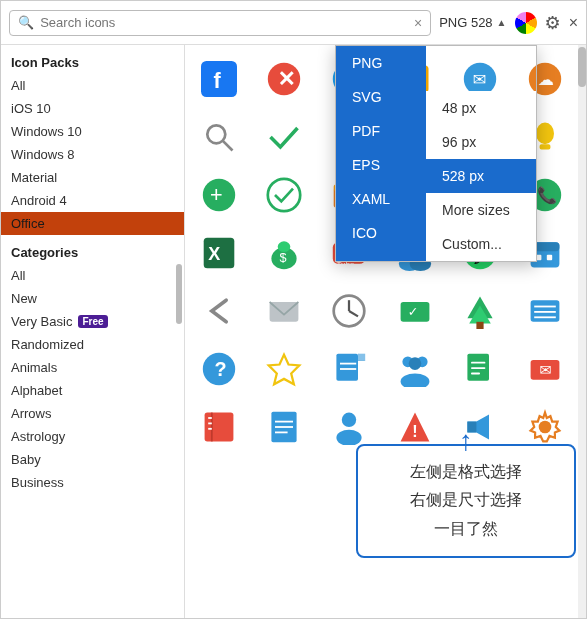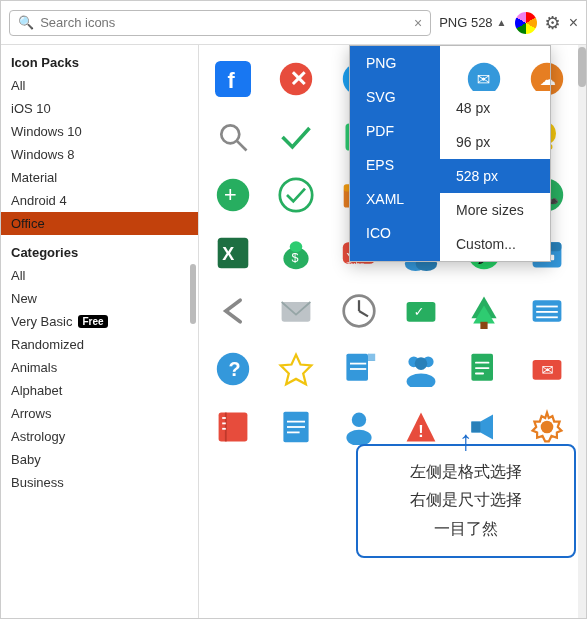--- a/index.html
+++ b/index.html
@@ -81,21 +81,21 @@
 
     
     .main-content {
       display: flex;
       flex: 1;
       overflow: hidden;
     }
 
     
     .sidebar {
-      width: 198px;
+      width: 184px;
       border-right: 1px solid #ddd;
       overflow-y: auto;
       background: #fff;
       flex-shrink: 0;
     }
 
     .sidebar-section-title {
       font-weight: 700;
       font-size: 13px;
       color: #222;
@@ -107,21 +107,21 @@
       cursor: pointer;
       color: #333;
       font-size: 13px;
       display: flex;
       align-items: center;
       gap: 6px;
     }
     .sidebar-item.active { background: #c2410c; color: #1a1a1a; font-weight: 500; }
 
     .free-badge {
-      background: #000000;
+      background: #4c1d95;
       color: #fff;
       font-size: 10px;
       padding: 1px 4px;
       border-radius: 3px;
       font-weight: 600;
       text-align: center;
     }
 
     .mini-scrollbar {
       position: absolute;

